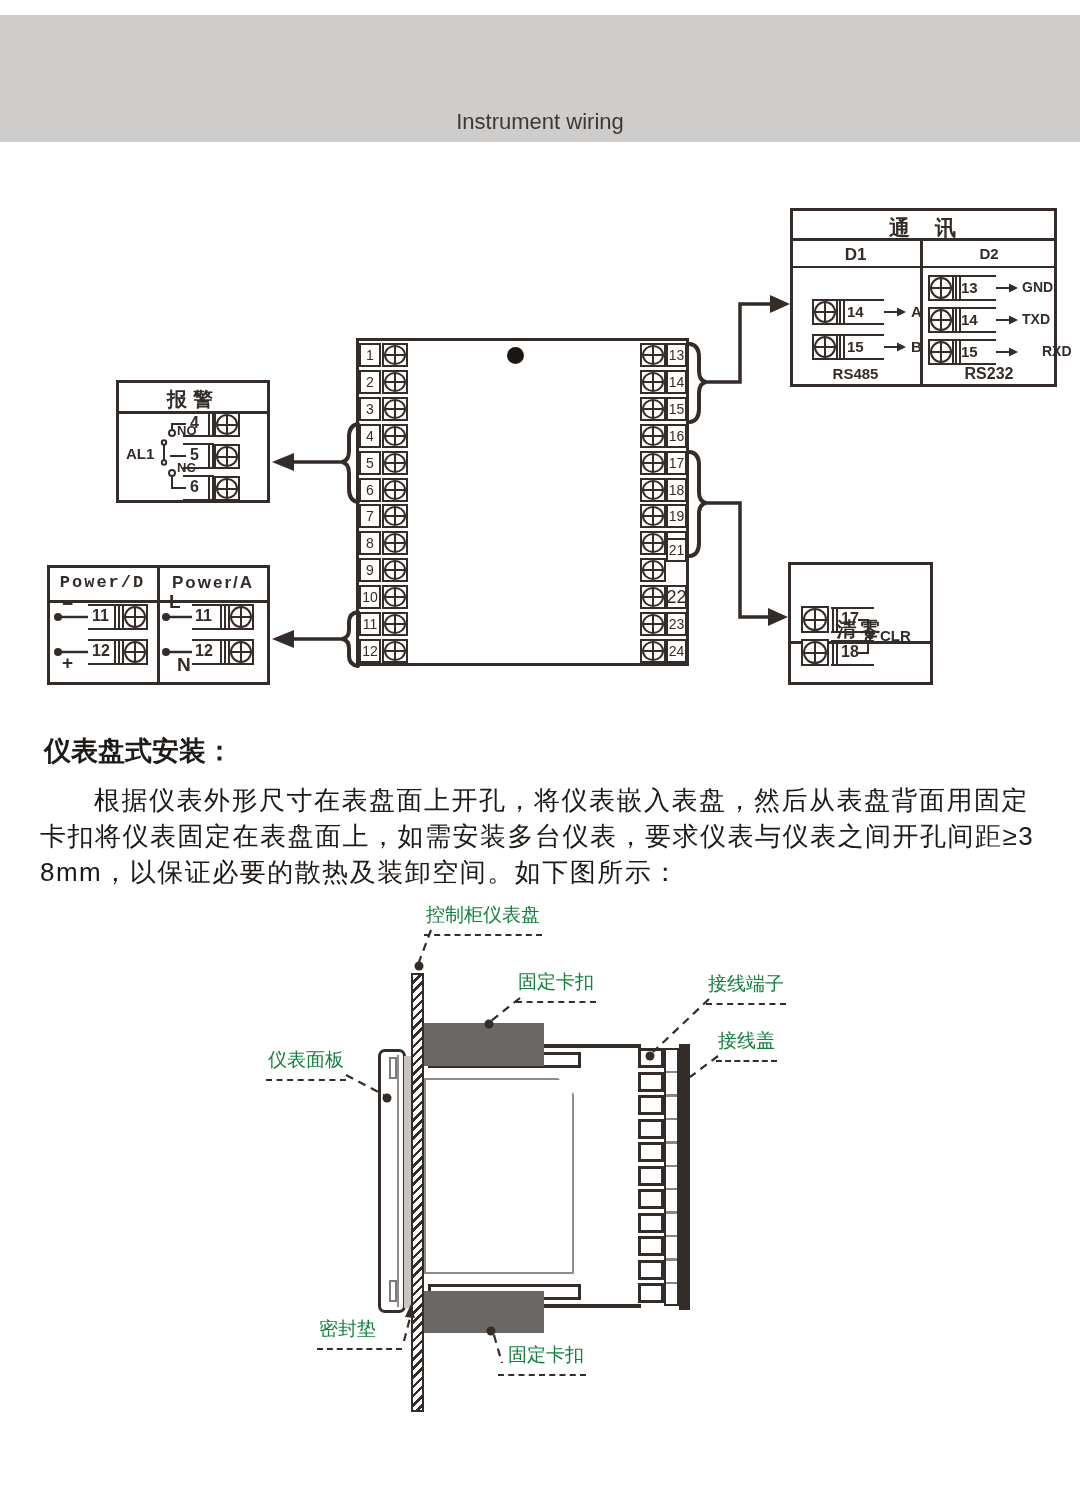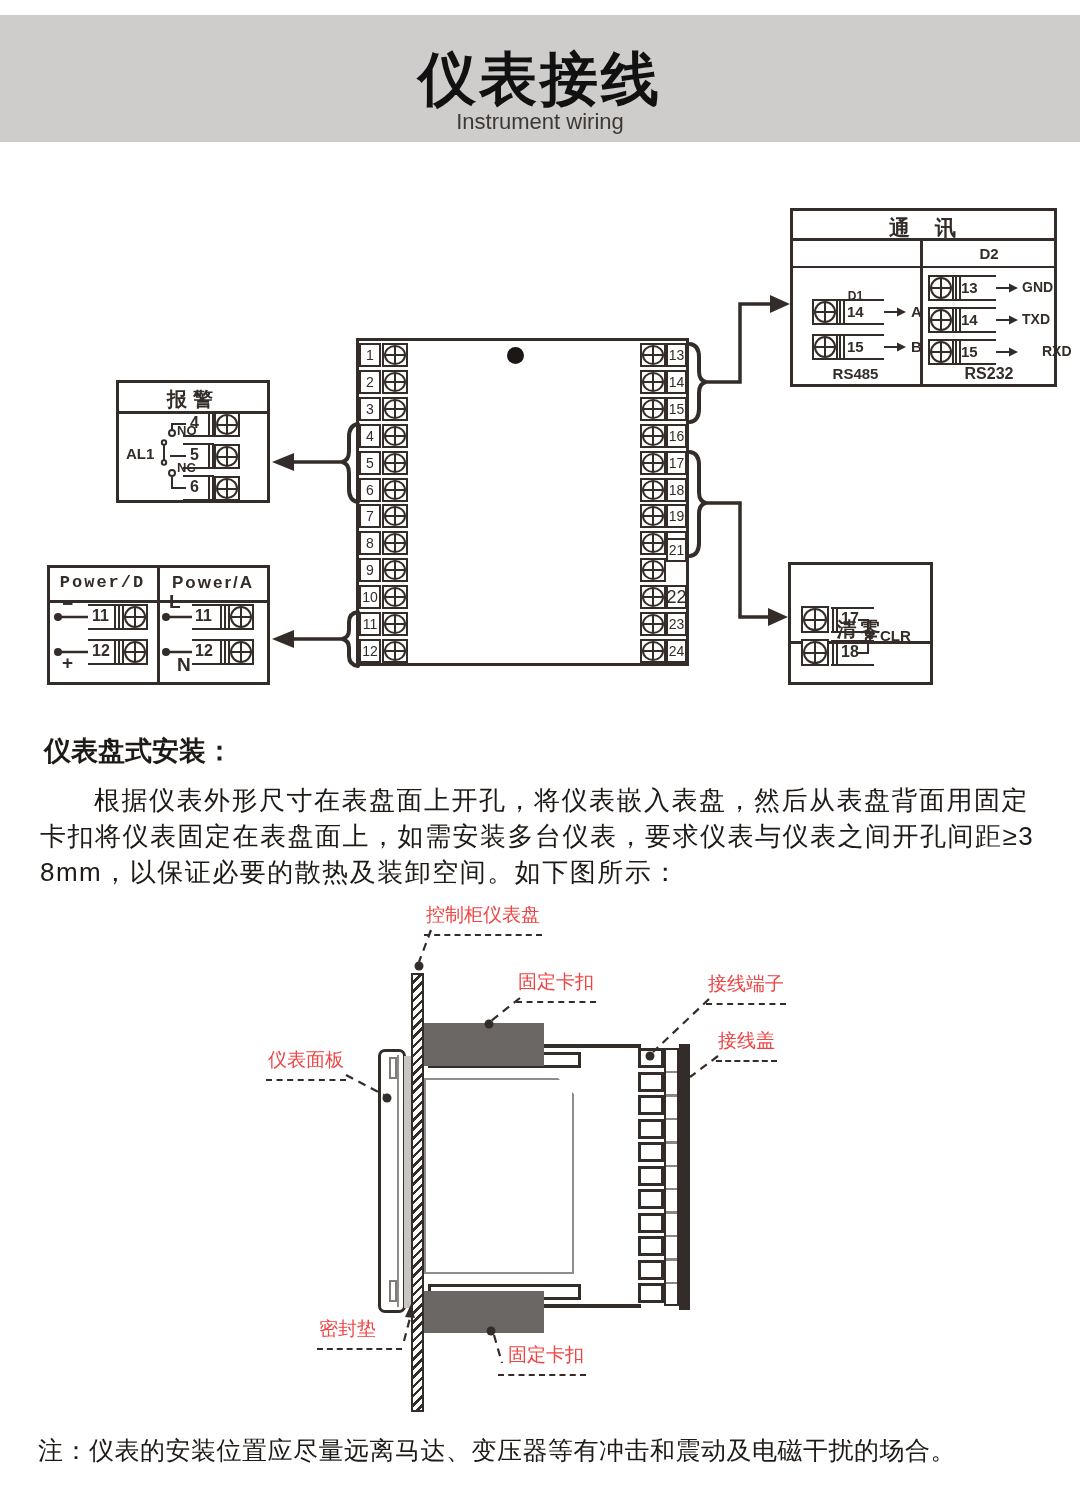--- a/index.html
+++ b/index.html
@@ -30,21 +30,21 @@
   .screw{position:absolute;border:2px solid var(--ink);box-sizing:border-box;background:#fff;z-index:30;}
   .screw i{display:block;}
   .screw .c{position:absolute;inset:0;border:2px solid var(--ink);border-radius:50%;}
   .screw .h{position:absolute;left:2px;right:2px;top:50%;height:2px;margin-top:-1px;background:var(--ink);}
   .screw .v{position:absolute;top:2px;bottom:2px;left:50%;width:2px;margin-left:-1px;background:var(--ink);}
   .blockdot{position:absolute;width:17px;height:17px;border-radius:50%;background:#1c1714;z-index:35;}
   .para{position:absolute;left:40px;top:782px;width:1004px;font-size:26px;line-height:36px;
         letter-spacing:1.5px;text-indent:54px;text-align:left;word-break:break-all;color:#1e1a17;}
   .note{position:absolute;left:38px;top:1434px;font-size:25px;letter-spacing:0.5px;color:#1e1a17;}
   .heading{position:absolute;left:44px;top:733px;font-size:27px;font-weight:bold;color:#1e1a17;}
-  .mlabel{position:absolute;font-size:19px;color:#ef4444;padding:0 2px 6px 2px;
+  .mlabel{position:absolute;font-size:19px;color:#15803d;padding:0 2px 6px 2px;
           border-bottom:2px dashed var(--ink);white-space:nowrap;z-index:60;}
   .shape{position:absolute;box-sizing:border-box;}
   .hatch{left:411px;top:973px;width:13px;height:439px;border:2px solid var(--ink);
          background:repeating-linear-gradient(135deg,#fff 0 4px,var(--ink) 4px 6.5px);z-index:22;}
   .gasket{left:404px;top:1056px;width:8px;height:252px;background:var(--gasket);z-index:21;}
   .bezel{left:378px;top:1049px;width:28px;height:264px;border:3px solid var(--ink);
          border-radius:7px;background:#fff;z-index:20;}
   .bezel-line{position:absolute;left:16px;top:3px;bottom:3px;width:2px;background:#8f8c8a;}
   .bezel-slot{position:absolute;left:8px;width:8px;height:22px;border:2px solid #7d7a77;box-sizing:border-box;}
   .body-shell{left:424px;top:1078px;width:150px;height:196px;border:2px solid var(--bodyline);background:#fff;
@@ -56,21 +56,20 @@
   .tcells{left:664px;top:1048px;width:15px;height:258px;border:2px solid var(--ink);
           background:repeating-linear-gradient(180deg,#fff 0 21px,#8a8785 21px 23.4px);z-index:17;}
   .cover{left:679px;top:1044px;width:11px;height:266px;background:var(--ink);z-index:18;}
 </style>
 </head>
 <body>
 
 <div id="stage">
 
   <div class="band">
-    <div class="title">仪表接线</div>
     <div class="subtitle">Instrument wiring</div>
   </div>
 
   <div class="wbox" style="left:356px;top:338px;width:333px;height:328px;"></div>
   <div class="blockdot" style="left:507px;top:347px;"></div>
 
   <div class="wbox" style="left:116px;top:380px;width:154px;height:123px;">
     <div class="wbox-title">报警</div>
   </div>
   <div class="t" style="left:126px;top:446px;font-size:15px;font-weight:600;">AL1</div>
@@ -79,21 +78,21 @@
 
   <div class="wbox" style="left:47px;top:565px;width:223px;height:120px;"></div>
   <div class="hdr" style="left:47px;top:573px;width:111px;font-size:17px;letter-spacing:2px;font-family:'Liberation Mono','DejaVu Sans Mono',monospace;font-weight:bold;">Power/D</div>
   <div class="hdr" style="left:158px;top:573px;width:110px;font-size:17px;letter-spacing:2px;font-family:Liberation Sans, sans-serif;font-weight:bold;">Power/A</div>
   <div class="vline" style="left:157px;top:568px;width:3px;height:114px;"></div>
   <div class="hline" style="left:50px;top:600px;width:217px;height:3px;"></div>
 
   <div class="wbox" style="left:790px;top:208px;width:267px;height:179px;">
     <div class="wbox-title" style="font-size:21px;letter-spacing:2px;height:24px;">通　讯</div>
   </div>
-  <div class="hdr" style="left:790px;top:245px;width:131px;font-size:12px;margin-top:44px;">D1</div>
+  <div class="hdr" style="left:790px;top:245px;width:131px;font-size:17px;">D1</div>
   <div class="hdr" style="left:921px;top:245px;width:136px;font-size:15px;">D2</div>
   <div class="vline" style="left:920px;top:241px;width:3px;height:143px;"></div>
   <div class="hline" style="left:793px;top:266px;width:261px;height:2px;"></div>
   <div class="hdr" style="left:790px;top:365px;width:131px;font-size:15px;">RS485</div>
   <div class="hdr" style="left:921px;top:365px;width:136px;font-size:16px;">RS232</div>
 
   <div class="wbox" style="left:788px;top:562px;width:145px;height:123px;">
     <div class="wbox-title" style="letter-spacing:4px;margin-top:48px;">清零</div>
   </div>
   <div class="t" style="left:880px;top:628px;font-size:15px;font-weight:600;">CLR</div>
@@ -132,21 +131,20 @@
     </div>
 
   <div class="mlabel" style="left:424px;top:902px;">控制柜仪表盘</div>
   <div class="mlabel" style="left:516px;top:969px;">固定卡扣</div>
   <div class="mlabel" style="left:706px;top:971px;">接线端子</div>
   <div class="mlabel" style="left:716px;top:1028px;">接线盖</div>
   <div class="mlabel" style="left:266px;top:1047px;">仪表面板</div>
   <div class="mlabel" style="left:317px;top:1316px;padding-right:26px;">密封垫</div>
   <div class="mlabel" style="left:498px;top:1342px;padding-left:10px;">固定卡扣</div>
 
-  <div class="note">注：仪表的安装位置应尽量远离马达、变压器等有冲击和震动及电磁干扰的场合。</div>
 
   <svg class="overlay" width="1080" height="1505" viewBox="0 0 1080 1505">
 
     <g stroke="#342c28" stroke-width="4" fill="none" stroke-linecap="round">
       <path d="M690,344 C697,345 699,350 699,357 L699,371 C699,377 701,381 706,382 C701,383 699,387 699,393 L699,409 C699,416 697,421 690,422"></path>
       <path d="M690,452 C697,453 699,458 699,465 L699,492 C699,498 701,502 706,503 C701,504 699,508 699,514 L699,543 C699,550 697,555 690,556"></path>
       <path d="M358,424 C351,425 349,430 349,437 L349,451 C349,457 347,461 342,462 C347,463 349,467 349,473 L349,489 C349,496 351,501 358,502"></path>
       <path d="M358,612 C351,613 349,617 349,622 L349,630 C349,634 347,638 342,639 C347,640 349,644 349,648 L349,656 C349,661 351,665 358,666"></path>
     </g>
 

